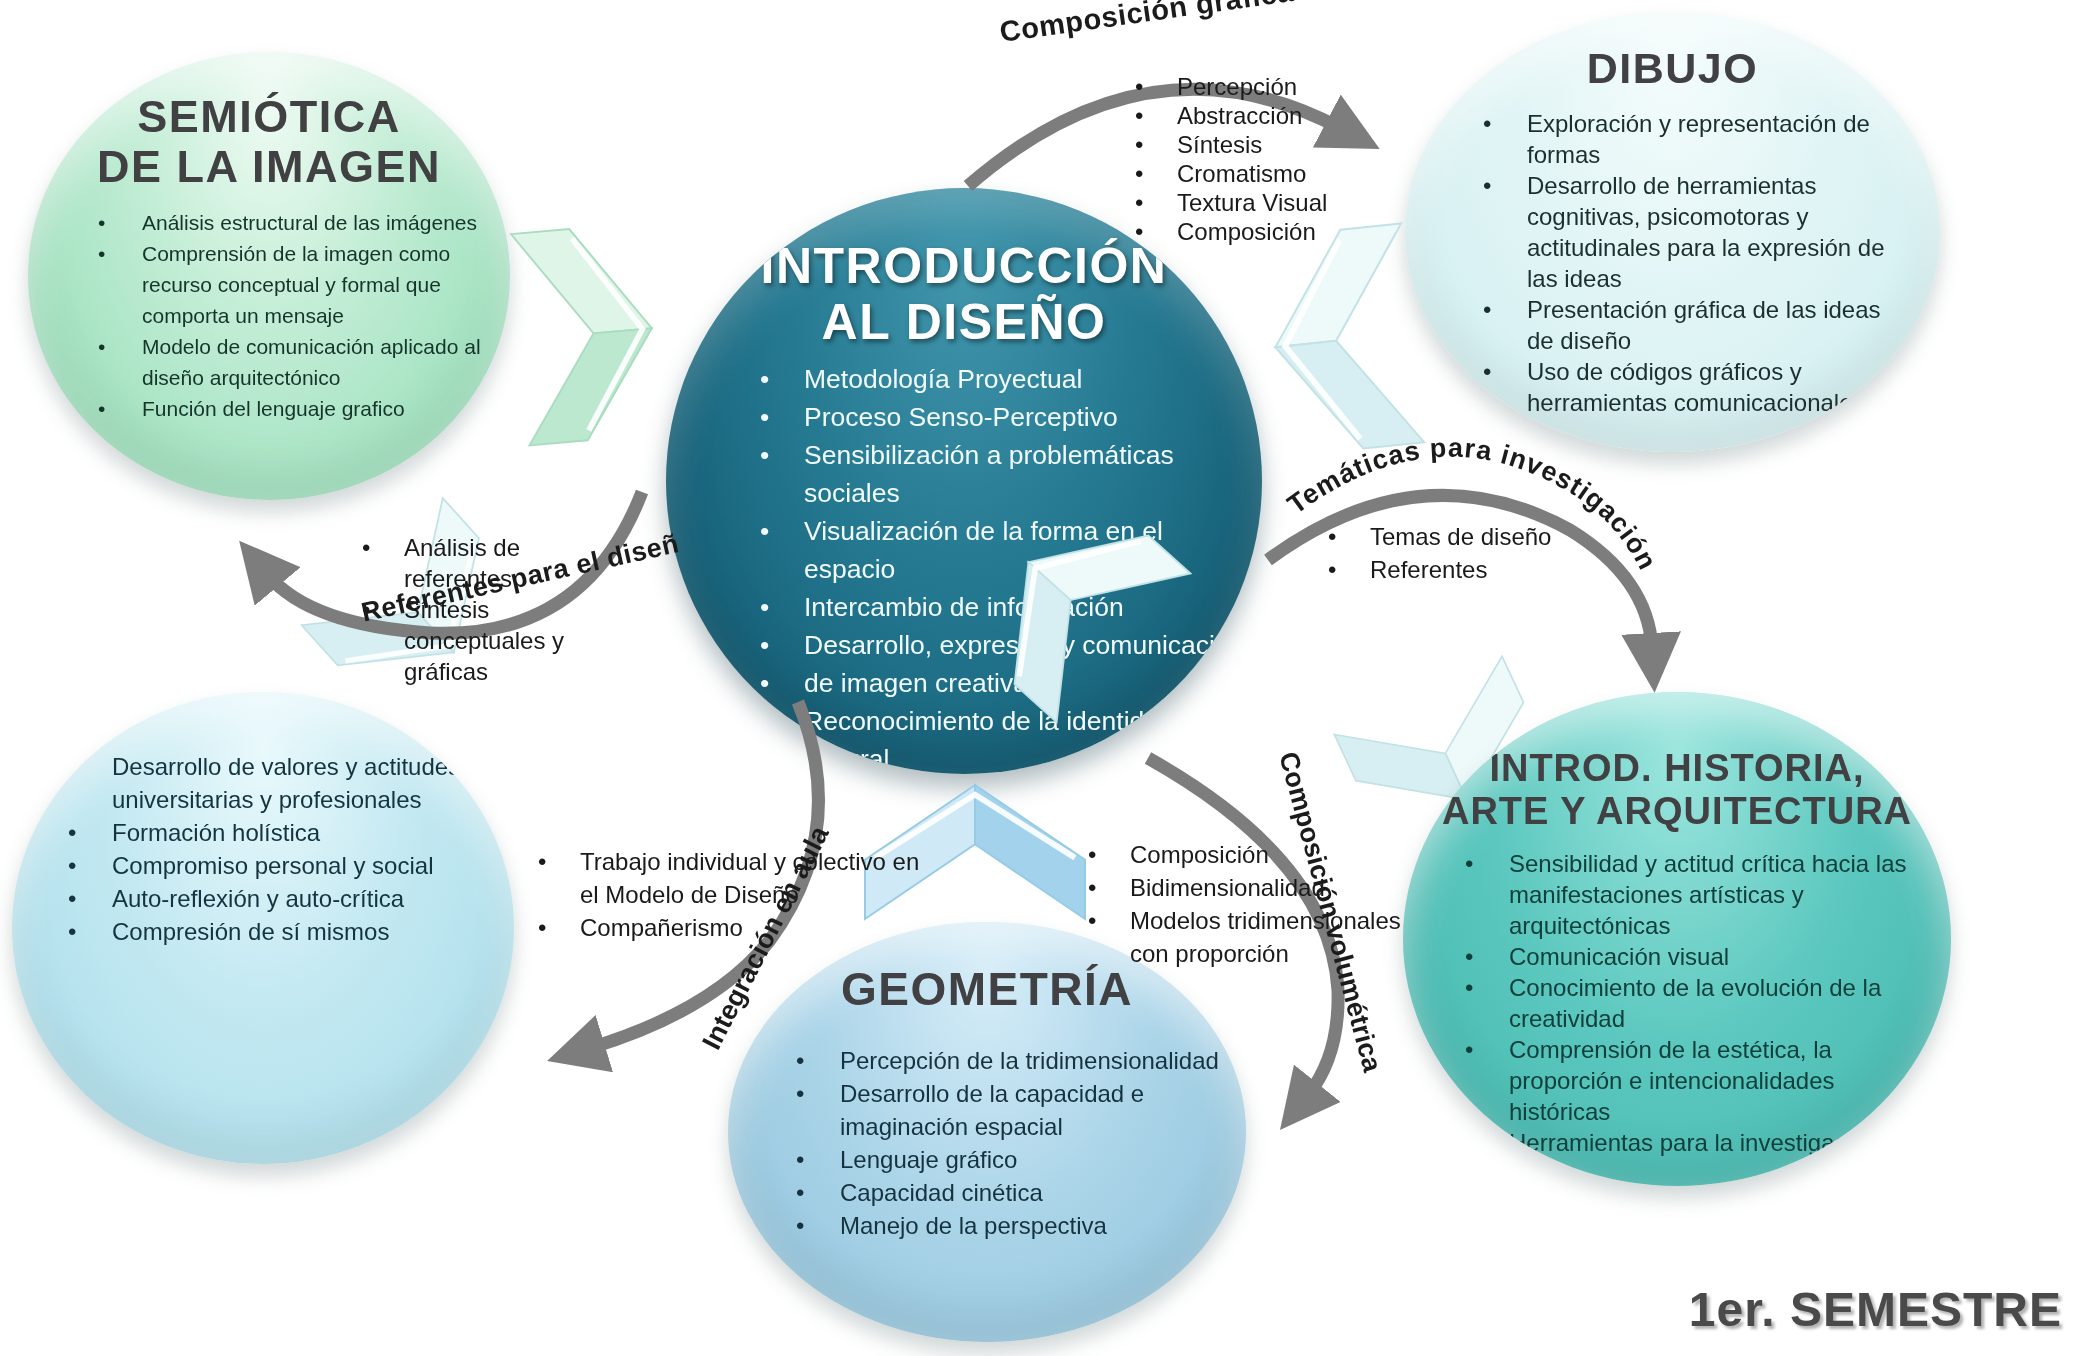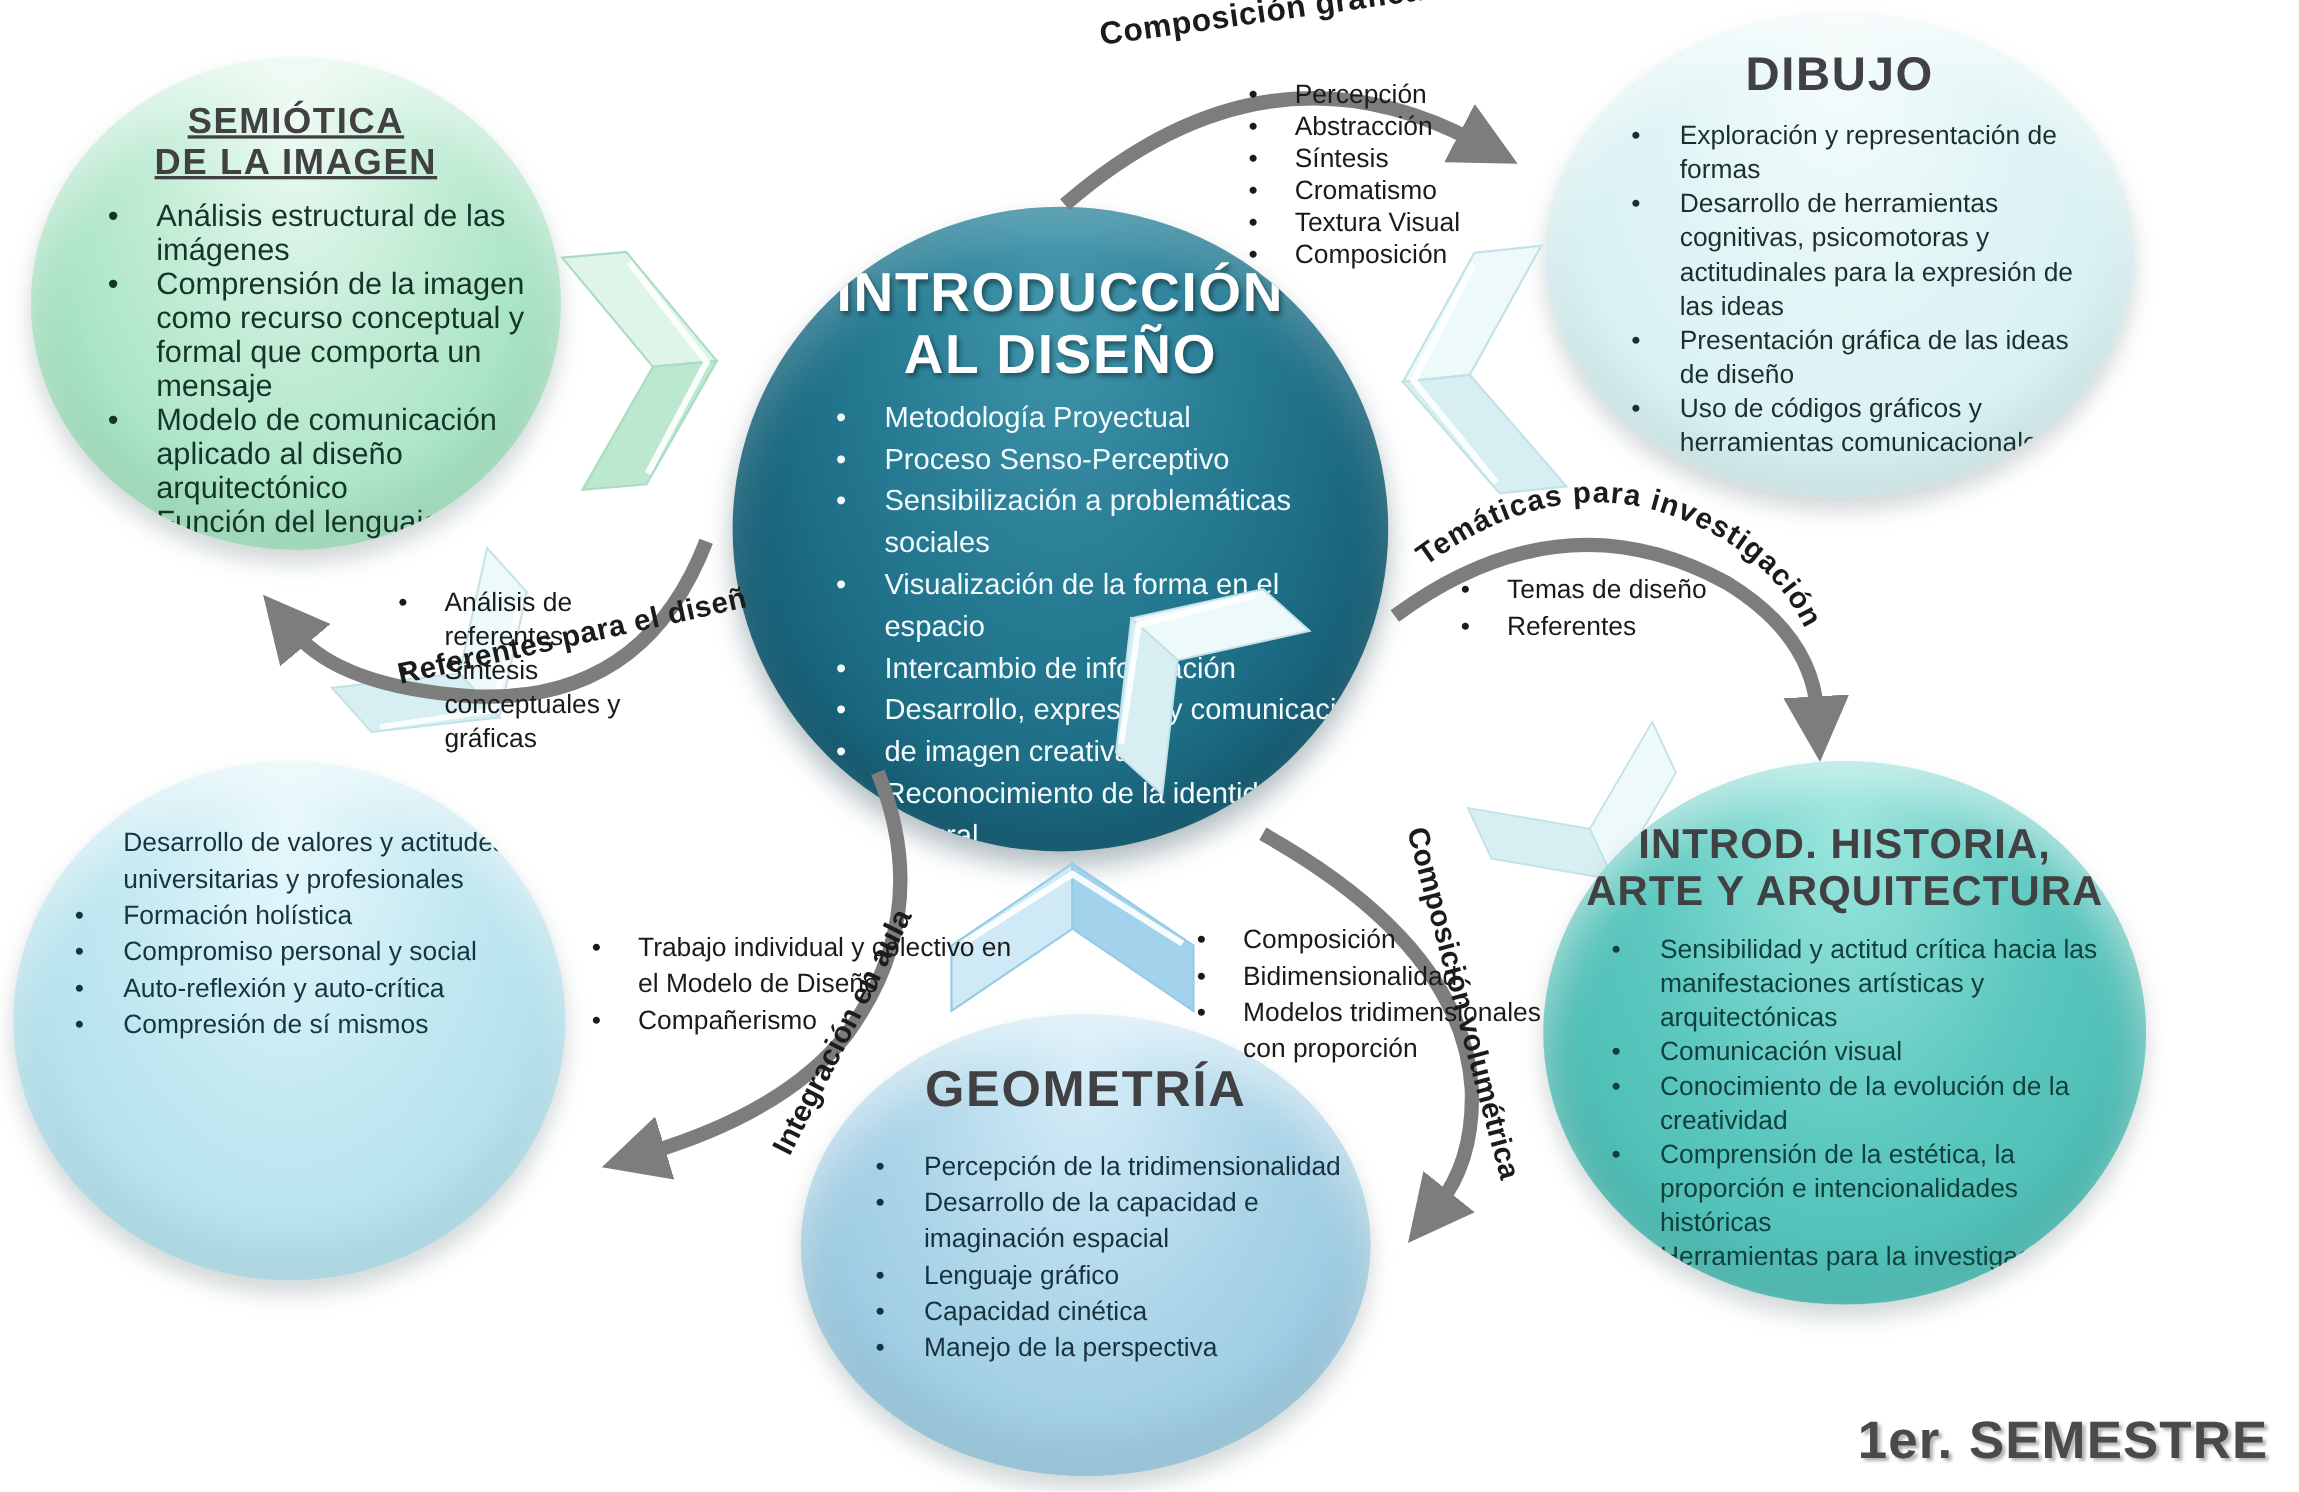--- a/index.html
+++ b/index.html
@@ -10,23 +10,23 @@
   .circle{position:absolute;border-radius:50%;overflow:hidden;z-index:1;
           box-shadow:0 12px 20px rgba(90,110,110,.28), inset 0 22px 40px rgba(255,255,255,.55), inset 0 -28px 45px rgba(0,0,0,.07);}
   .c-title{font-weight:bold;text-align:center;color:#414042;letter-spacing:1.5px;
            line-height:1.12;white-space:pre-line;}
   .blist{list-style:none;margin:0;padding:0;}
   .blist li{position:relative;padding-left:56px;}
   .blist li::before{content:"\2022";position:absolute;left:12px;top:0;}
 
   #c-semiotica{left:28px;top:52px;width:482px;height:448px;
     background:radial-gradient(ellipse at 50% 12%, #eefbf3 0%, #c3edd6 38%, #a8e4c4 68%, #94dcb4 100%);}
-  #c-semiotica .c-title{padding-top:40px;font-size:33px;text-decoration:underline;}
+  #c-semiotica .c-title{padding-top:40px;font-size:45px;}
   #c-semiotica .blist{margin-top:14px;padding-left:58px;padding-right:26px;
-    font-size:28px;line-height:31px;color:#16352a;}
+    font-size:21px;line-height:31px;color:#16352a;}
 
   #c-intro{left:666px;top:188px;width:596px;height:586px;z-index:1;
     background:radial-gradient(ellipse at 50% 14%, #4196ac 0%, #257a92 42%, #1a6880 68%, #145a72 100%);
     box-shadow:0 14px 24px rgba(60,90,100,.4), inset 0 24px 40px rgba(255,255,255,.22), inset 0 -30px 50px rgba(0,0,0,.15);}
   #c-intro .c-title{padding-top:50px;font-size:50px;color:#ffffff;
     text-shadow:2px 3px 5px rgba(0,0,0,.45);}
   #c-intro .blist{margin-top:10px;padding-left:82px;padding-right:14px;
     font-size:26.5px;line-height:38px;color:#f2fbfd;}
 
   #c-dibujo{left:1405px;top:12px;width:535px;height:440px;

